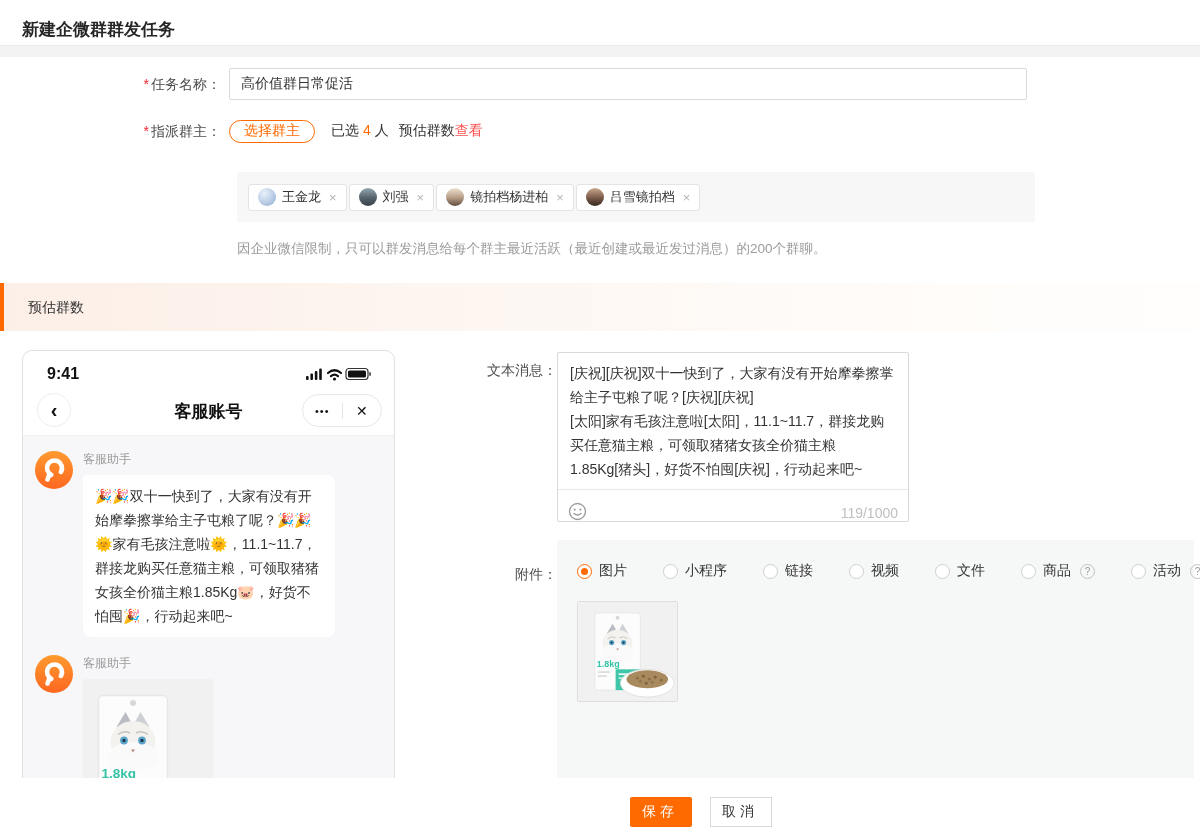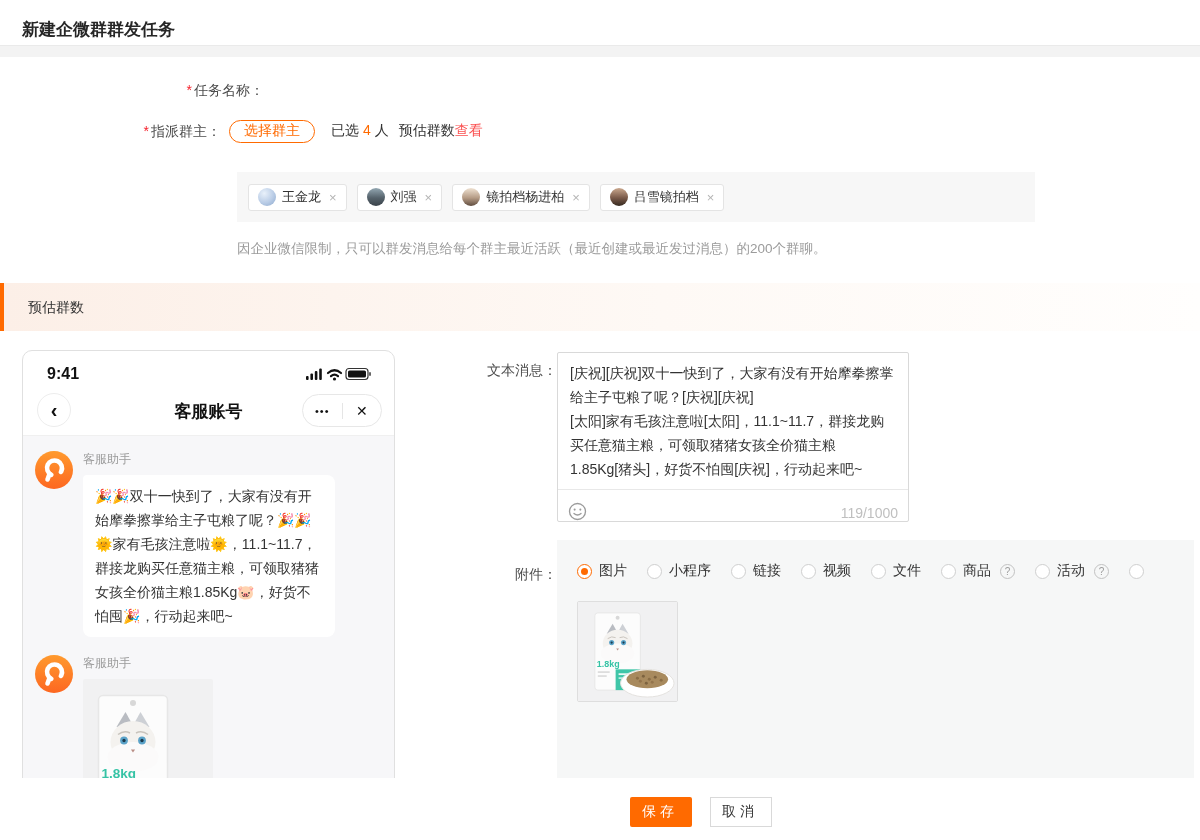--- a/index.html
+++ b/index.html
@@ -11,21 +11,21 @@
     font-size:14px;
   }
   .abs { position:absolute; }
 
   
   .page-title { left:14px; top:10px; margin:8px; font-size:17px; font-weight:bold; color:#262626; }
   .header-band { left:0; top:45px; width:1200px; height:12px; background:#f3f3f3; border-top:1px solid #eaeaea; }
 
   
   .form-row { left:0; width:1100px; display:flex; }
-  .row-task { top:74px;padding-left:43px; }
+  .row-task { top:68px; }
   .row-assign { top:116px; align-items:center; }
   .form-label { width:229px; text-align:right; padding-right:8px; color:#4c4c4c; line-height:32px; white-space:nowrap; }
   .row-assign .form-label { line-height:30px; }
   .req { color:#f5222d; margin-right:2px; }
   .text-input {
     width:798px; height:32px; border:1px solid #d9d9d9; border-radius:2px;
     padding:0 11px; font-size:14px; color:#333; outline:none;
     font-family:"Liberation Sans","DejaVu Sans",sans-serif;
   }
   .choose-btn {
@@ -33,21 +33,21 @@
     color:var(--accent); border-radius:12px; font-size:14px; cursor:pointer;
     font-family:Liberation Mono, monospace;
   }
   .selected-info { margin-left:16px; color:#333; }
   .selected-count { color:var(--accent); font-style:normal; margin:0 4px; }
   .estimate { margin-left:10px; color:#333; }
   .view-link { color:var(--link); cursor:pointer; text-decoration:none; }
 
   .chips-panel {
     left:237px; top:172px; width:798px; height:50px; background:#f7f7f7;
-    display:flex; align-items:center; padding:0 11px; gap:10px;
+    display:flex; align-items:center; padding:0 11px; gap:2px;
   }
   .chip {
     display:flex; align-items:center; gap:6px; background:#fff;
     border:1px solid #e4e4e4; border-radius:3px; height:27px; padding:0 9px;
   }
   .chip-avatar { width:18px; height:18px; border-radius:50%; flex:none; }
   .av1 { background:radial-gradient(circle at 35% 30%, #e9f1fa 0%, #b9cce6 55%, #8aa7cc 100%); }
   .av2 { background:linear-gradient(180deg,#93a7b2 0%, #55626b 55%, #394249 100%); }
   .av3 { background:linear-gradient(180deg,#efe2d2 0%, #b59b85 55%, #5f4c3f 100%); }
   .av4 { background:linear-gradient(180deg,#caa88e 0%, #7a5a49 55%, #35291f 100%); }
@@ -110,21 +110,21 @@
     display:block; width:100%; height:136px; border:none; outline:none; resize:none;
     padding:8px 12px; font-size:14px; line-height:24px; color:#333; background:transparent;
     font-family:"Liberation Sans","DejaVu Sans",sans-serif;
   }
   .ta-footer { height:32px; border-top:1px solid #e8e8e8; display:flex; align-items:flex-end; padding:0 10px; }
   .ta-counter { margin-left:auto; color:#bfbfbf; font-size:14px; }
 
   .attach-row { margin-top:18px; }
   .attach-row .rlabel { padding-top:24px; }
   .attach-panel { width:637px; height:330px; background:#f6f7f7; padding:22px 20px 0 20px; }
-  .radio-row { display:flex; align-items:center; gap:20px; flex-wrap:nowrap; }
+  .radio-row { display:flex; align-items:center; gap:36px; flex-wrap:nowrap; }
   .radio-item { display:flex; align-items:center; gap:7px; cursor:pointer; white-space:nowrap; }
   .radio-dot { width:15px; height:15px; border-radius:50%; border:1px solid #cfcfcf; background:#fff; flex:none; position:relative; }
   .radio-item.sel .radio-dot { border:1px solid var(--accent); }
   .radio-item.sel .radio-dot::after {
     content:""; position:absolute; left:3px; top:3px; width:7px; height:7px; border-radius:50%; background:var(--accent);
   }
   .radio-label { color:#333; font-size:14px; }
   .help-q {
     width:15px; height:15px; border-radius:50%; border:1px solid #c2c2c2; color:#9b9b9b;
     font-size:10px; display:flex; align-items:center; justify-content:center; margin-left:2px; flex:none;
@@ -195,20 +195,21 @@
       <path d="M14.5 23 L12.5 28.5" stroke="#ffffff" stroke-width="4.6" stroke-linecap="round"></path>
     </g>
   </defs>
 </svg>
 
 <h1 class="abs page-title">新建企微群群发任务</h1>
 <div class="abs header-band"></div>
 
 <div class="abs form-row row-task">
   <label class="form-label"><span class="req">*</span><span>任务名称：</span></label>
+  <input class="text-input" value="高价值群日常促活" style="">
 </div>
 
 <div class="abs form-row row-assign">
   <label class="form-label"><span class="req">*</span><span>指派群主：</span></label>
   <button class="choose-btn">选择群主</button>
   <span class="selected-info"><span>已选</span><em class="selected-count">4</em><span>人</span></span>
   <span class="estimate">预估群数</span>
   <a class="view-link">查看</a>
 </div>
 

